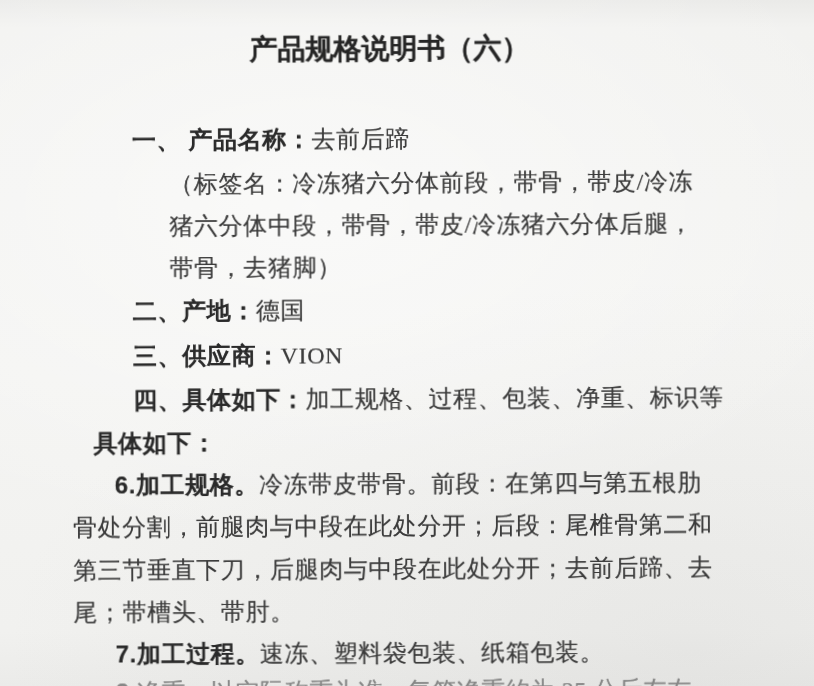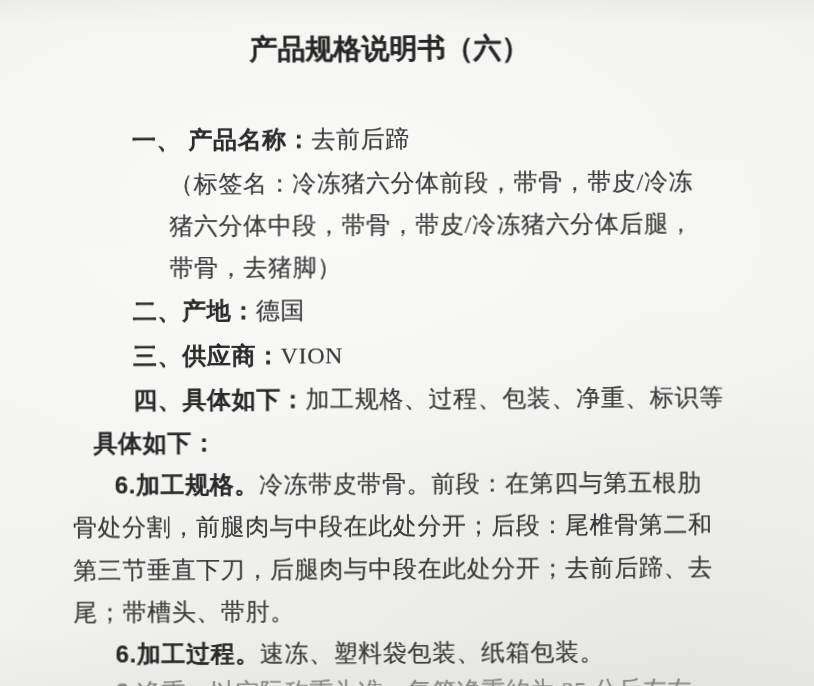--- a/index.html
+++ b/index.html
@@ -107,21 +107,21 @@
 
     <div class="line l10">
       <span class="b"></span><span class="r">第三节垂直下刀，后腿肉与中段在此处分开；去前后蹄、去</span>
     </div>
 
     <div class="line l11">
       <span class="b"></span><span class="r">尾；带槽头、带肘。</span>
     </div>
 
     <div class="line l12">
-      <span class="b">6.加工过程。</span><span class="r">速冻、塑料袋包装、纸箱包装。</span>
+      <span class="b">7.加工过程。</span><span class="r">速冻、塑料袋包装、纸箱包装。</span>
     </div>
 
     <div class="line l13">
       <span class="b">3.</span><span class="r">净重。以实际称重为准，每箱净重约为 25 公斤左右。</span>
     </div>
 
   </div>
 </div>
 
 </body></html>

